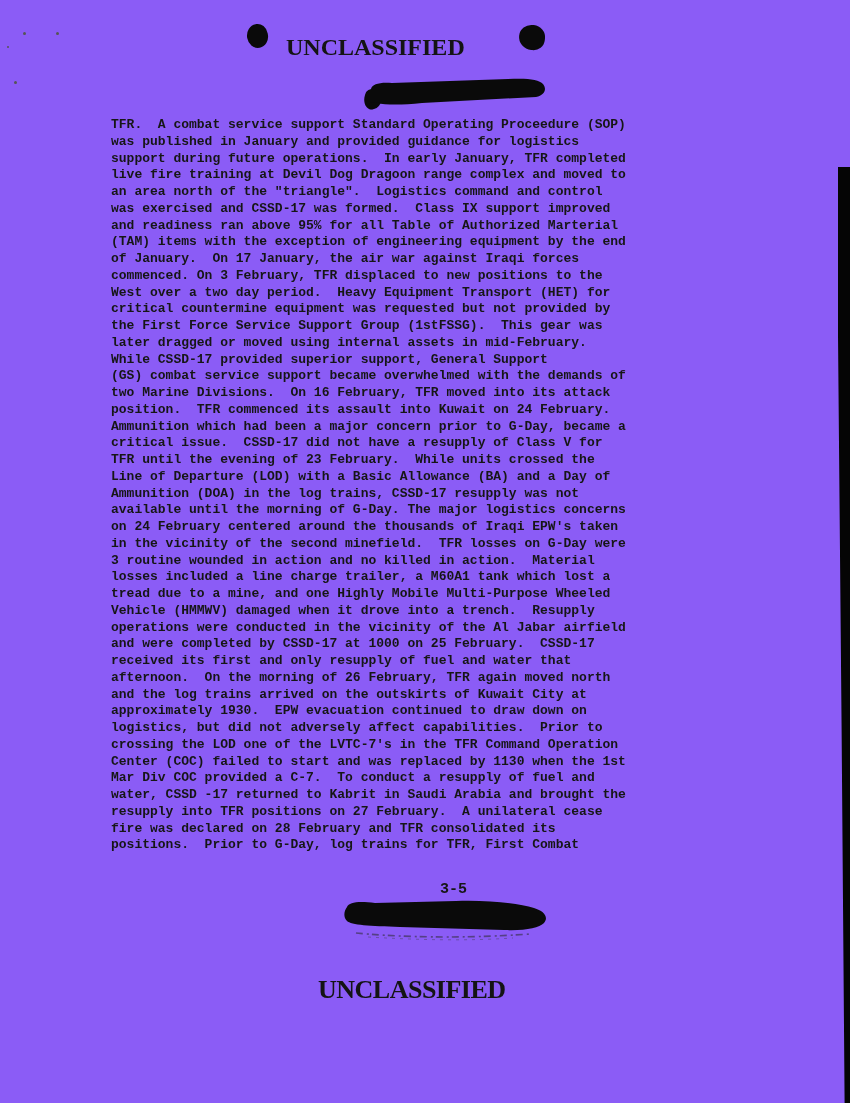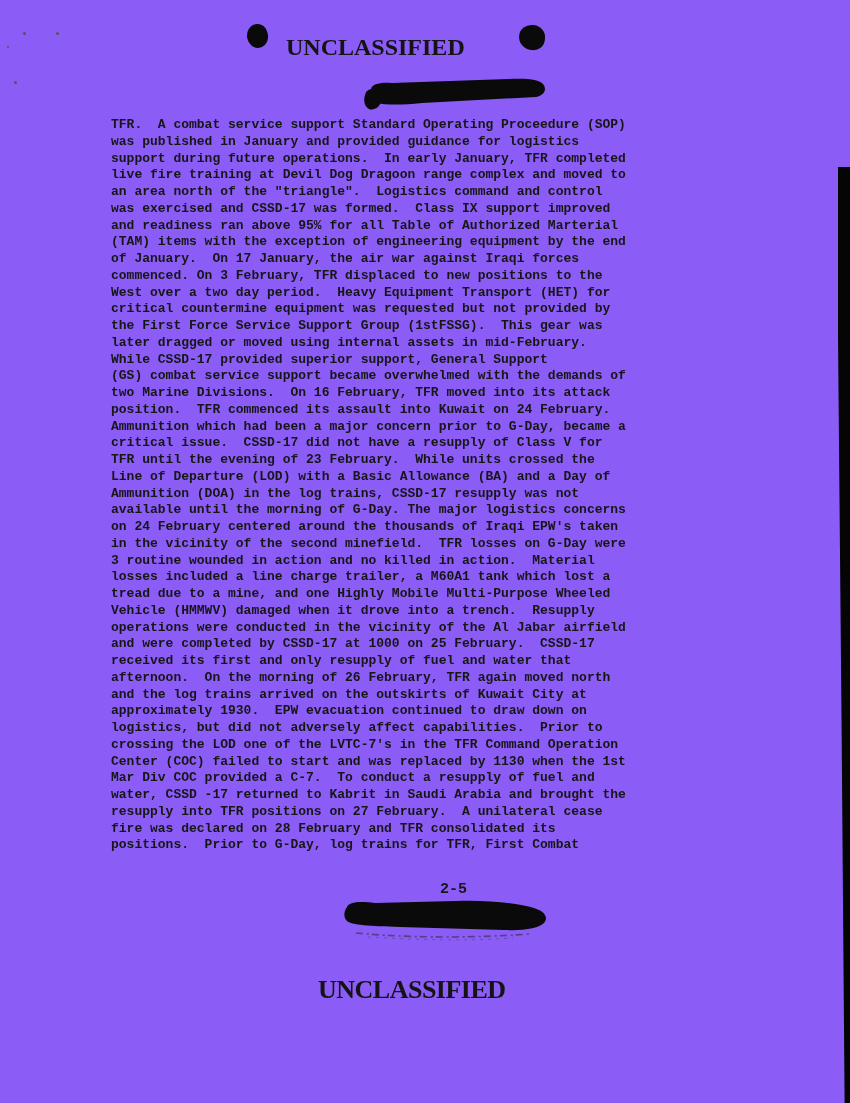--- a/index.html
+++ b/index.html
@@ -114,21 +114,21 @@
 approximately 1930.  EPW evacuation continued to draw down on
 logistics, but did not adversely affect capabilities.  Prior to
 crossing the LOD one of the LVTC-7's in the TFR Command Operation
 Center (COC) failed to start and was replaced by 1130 when the 1st
 Mar Div COC provided a C-7.  To conduct a resupply of fuel and
 water, CSSD -17 returned to Kabrit in Saudi Arabia and brought the
 resupply into TFR positions on 27 February.  A unilateral cease
 fire was declared on 28 February and TFR consolidated its
 positions.  Prior to G-Day, log trains for TFR, First Combat</pre>
 
-  <div class="page-number">2-5</div>
+  <div class="page-number">3-5</div>
 
   <svg class="redaction redaction-bottom" width="214" height="46" viewBox="0 0 214 46">
     <path fill="#0a0a0a" d="M9 10
       C11 5, 21 4, 37 6
       L118 4 C150 3, 180 6, 196 11
       C206 14, 211 20, 206 26
       C201 31, 186 34, 166 33
       L62 30 C32 29, 13 28, 9 24
       C5 20, 6 14, 9 10 Z"></path>
     <path fill="none" stroke="#2a2a2a" stroke-width="1.6" opacity="0.55" stroke-dasharray="7 4 2 3" d="M18 36 C60 40, 120 42, 192 37"></path>

